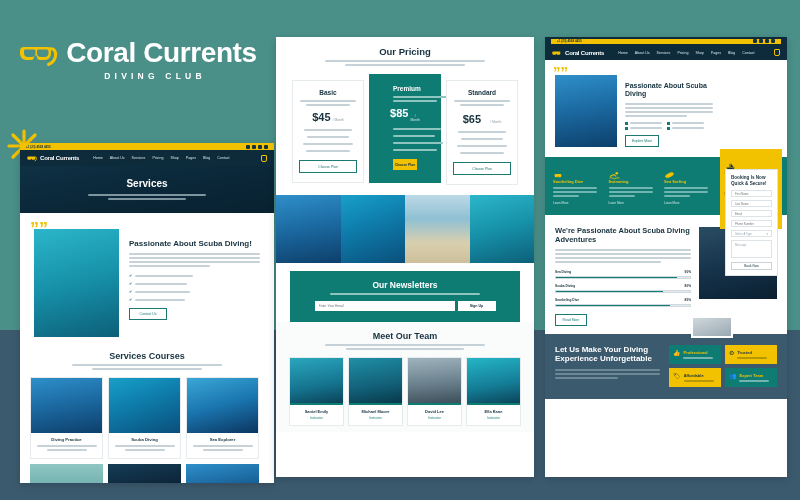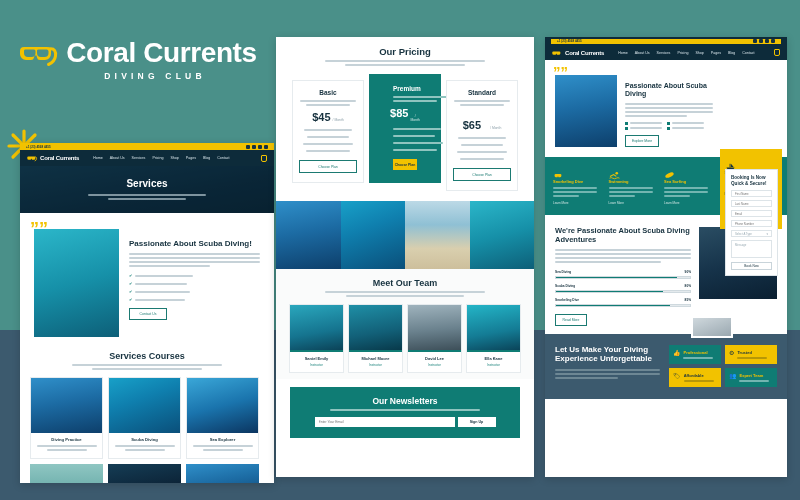--- a/index.html
+++ b/index.html
@@ -285,40 +285,53 @@
           </div>
           <div class="btn-y" style="padding:3.5px 0;margin-top:8px;">Choose Plan</div>
         </div>
 
         <div class="card" style="width:72px;padding:8px 6px 9px;margin-top:6px;text-align:center;">
           <div style="font-size:6.5px;font-weight:bold;color:#17323f;">Standard</div>
           <div style="margin-top:4px;">
               <div class="lorem-line" style="width:56px;"></div>
               <div class="lorem-line" style="width:44px;"></div>
             </div>
-          <div style="margin-top:13px;display:flex;align-items:baseline;justify-content:center;gap:9px;">
+          <div style="margin-top:7px;display:flex;align-items:baseline;justify-content:center;gap:9px;">
             <span style="font-size:11px;font-weight:bold;color:#17323f;">$65</span>
             <span style="font-size:3.4px;color:#8fa2ab;">/ Month</span>
           </div>
           <div style="margin-top:6px;">
             <div class="lorem-line" style="width:48px;margin-top:5px;"></div>
             <div class="lorem-line" style="width:42px;margin-top:5px;"></div>
             <div class="lorem-line" style="width:50px;margin-top:5px;"></div>
             <div class="lorem-line" style="width:44px;margin-top:5px;"></div>
           </div>
           <div class="btn-o" style="padding:3.5px 0;margin-top:8px;">Choose Plan</div>
         </div>
       </div>
     </div>
 
     <div style="display:flex;height:68px;">
       <div class="ph ph-ocean" style="flex:1;"></div>
       <div class="ph ph-reef" style="flex:1;"></div>
       <div class="ph ph-beach" style="flex:1;"></div>
       <div class="ph ph-pool" style="flex:1;"></div>
+    </div>
+
+    <div style="padding:8px 14px 0;background:#fff;">
+      <div style="background:#0f7c74;padding:9px 10px 11px;text-align:center;">
+        <div style="font-size:8.5px;font-weight:bold;color:#fff;">Our Newsletters</div>
+        <div style="margin-top:3px;">
+            <div class="lorem-line" style="width:150px;background:#8fc4bf;"></div>
+          </div>
+        <div style="display:flex;gap:3px;margin-top:6px;justify-content:center;">
+          <input style="width: 140px; height: 10px; border: 0px; font-size: 3.4px; padding: 0px 4px; color: rgb(143, 162, 171);" placeholder="Enter Your Email">
+          <div style="width:38px;height:10px;background:#fff;color:#17323f;font-size:3.6px;font-weight:bold;display:flex;align-items:center;justify-content:center;">Sign Up</div>
+        </div>
+      </div>
     </div>
 
     <div style="padding:9px 8px 6px;background:#fafbfb;">
       <div class="sec-title" style="font-size:9px;">Meet Our Team</div>
       <div style="margin-top:3px;">
         <div class="lorem-line" style="width:160px;"></div>
           <div class="lorem-line" style="width:118px;"></div>
       </div>
       <div style="display:flex;gap:4px;margin-top:7px;justify-content:center;">
         <div class="card" style="width:55px;">
@@ -345,33 +358,20 @@
             <div style="font-size:3px;color:#0f7c74;margin-top:1.5px;">Instructor</div>
           </div>
         </div>
         <div class="card" style="width:55px;">
           <div class="ph ph-team4" style="height:45px;"></div>
           <div style="height:2px;background:#0f7c74;"></div>
           <div style="padding:4px 2px 5px;text-align:center;">
             <div style="font-size:4px;font-weight:bold;color:#17323f;">Ella Kane</div>
             <div style="font-size:3px;color:#0f7c74;margin-top:1.5px;">Instructor</div>
           </div>
-        </div>
-      </div>
-    </div>
-
-    <div style="padding:8px 14px 0;background:#fff;">
-      <div style="background:#0f7c74;padding:9px 10px 11px;text-align:center;">
-        <div style="font-size:8.5px;font-weight:bold;color:#fff;">Our Newsletters</div>
-        <div style="margin-top:3px;">
-            <div class="lorem-line" style="width:150px;background:#8fc4bf;"></div>
-          </div>
-        <div style="display:flex;gap:3px;margin-top:6px;justify-content:center;">
-          <input style="width: 140px; height: 10px; border: 0px; font-size: 3.4px; padding: 0px 4px; color: rgb(143, 162, 171);" placeholder="Enter Your Email">
-          <div style="width:38px;height:10px;background:#fff;color:#17323f;font-size:3.6px;font-weight:bold;display:flex;align-items:center;justify-content:center;">Sign Up</div>
         </div>
       </div>
     </div>
 
     <div class="footer-dark" style="margin-top:-14px;padding:22px 12px 8px;position:relative;z-index:-1;">
       <div style="display:flex;gap:10px;margin-top:8px;">
         <div style="width:74px;">
           <div style="display:flex;align-items:center;gap:2px;">
             <svg width="11" height="8" viewBox="0 0 42 30">
                 <path d="M4 9 h24 a4 4 0 0 1 4 4 v3 a6 6 0 0 1 -6 6 h-5 a3 3 0 0 1 -3 -2.5 l-0.5 -2 h-2 l-0.5 2 a3 3 0 0 1 -3 2.5 h-5 a6 6 0 0 1 -6 -6 v-3 a4 4 0 0 1 4 -4 z" fill="#f2c200"></path>

